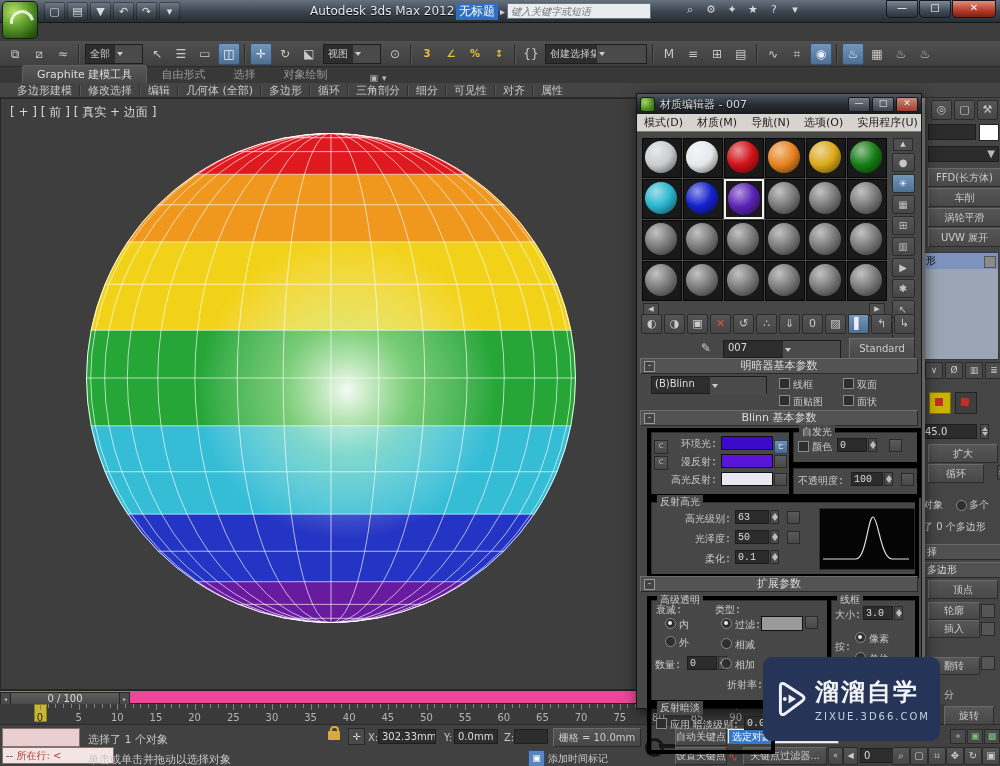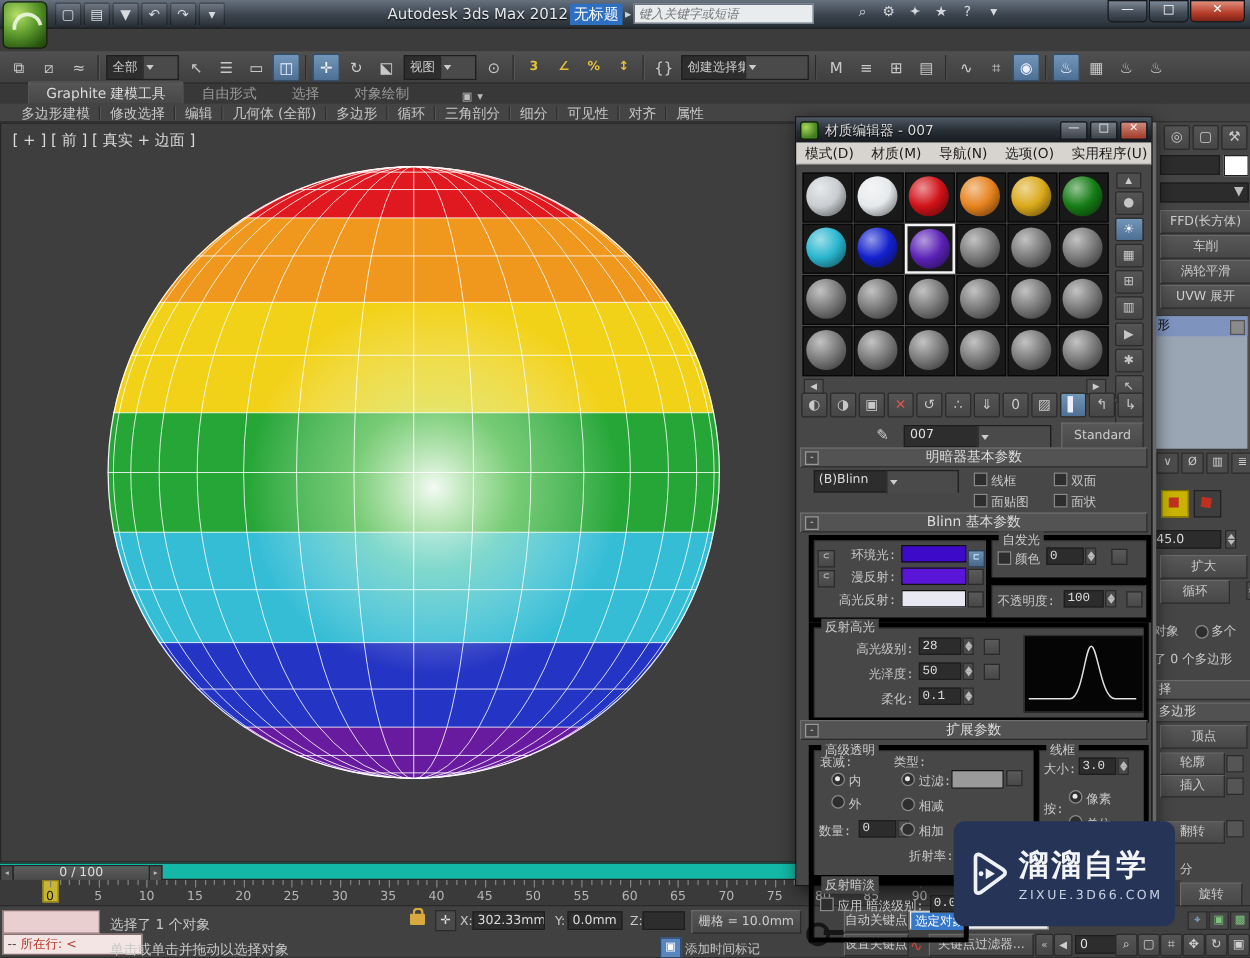--- a/index.html
+++ b/index.html
@@ -99,21 +99,21 @@
   .lockbtn{position:absolute;width:12px;height:12px;line-height:11px;text-align:center;font-size:8px;color:#cfe2ff;background:linear-gradient(#6f93b5,#49678a);border:1px solid #2c4258;}
   .clampbtn{position:absolute;width:12px;height:12px;line-height:10px;text-align:center;font-size:8px;color:#ccc;background:linear-gradient(#585858,#484848);border:1px solid #2a2a2a;}
   #mdrop{position:absolute;left:14px;top:282px;width:114px;height:16px;background:#2d2d2d;border:1px solid #1d1d1d;display:flex;}
   #mdrop span{flex:1;font-size:10px;color:#ddd;padding:1px 3px;}
   #ndrop{position:absolute;left:86px;top:246px;width:116px;height:16px;background:#2d2d2d;border:1px solid #1d1d1d;display:flex;}
   #ndrop span{flex:1;font-size:10px;color:#ddd;padding:1px 4px;}
   #stdbtn{position:absolute;left:212px;top:244px;width:64px;height:19px;line-height:19px;}
   .mbtn{background:linear-gradient(#585858,#494949);border:1px solid;border-color:#6e6e6e #2a2a2a #2a2a2a #6e6e6e;color:#ccc;font-size:10px;text-align:center;}
   #graph{position:absolute;left:168px;top:6px;width:94px;height:60px;background:#050505;border:1px solid #2d2d2d;}
   
-  #tslider{left:0;top:690px;width:920px;height:14px;background:#14b8a6;border-top:1px solid #222;border-bottom:1px solid #222;box-sizing:border-box;}
+  #tslider{left:0;top:690px;width:920px;height:14px;background:#ec4899;border-top:1px solid #222;border-bottom:1px solid #222;box-sizing:border-box;}
   #tsprev,#tsnext{position:absolute;top:1px;width:9px;height:12px;line-height:12px;font-size:6px;text-align:center;color:#bbb;background:#4a4a4a;border:1px solid #262626;}
   #tshandle{position:absolute;left:10px;top:1px;width:108px;height:12px;line-height:12px;text-align:center;font-size:10px;color:#ddd;background:linear-gradient(#5e5e5e,#474747);border:1px solid #262626;border-radius:2px;}
   #ruler{left:0;top:704px;width:945px;height:20px;background:#3a3a3a;border-bottom:1px solid #2c2c2c;overflow:hidden;}
   .tick{position:absolute;top:0;width:1px;background:#818181;}
   .tlabel{position:absolute;top:8px;font-size:10px;color:#b4b4b4;transform:translateX(-50%);}
   #fmarker{position:absolute;left:34px;top:0;width:13px;height:18px;background:#c9b732;border:1px solid #8f7f18;box-sizing:border-box;}
   
   #statusbar{left:0;top:724px;width:1000px;height:42px;background:#414141;border-top:1px solid #2a2a2a;}
   .sfield{position:absolute;background:#2d2d2d;border:1px solid #1e1e1e;color:#ddd;font-size:10px;padding:1px 3px;box-sizing:border-box;white-space:nowrap;overflow:hidden;}
   .slabel{position:absolute;color:#c8c8c8;font-size:10px;}
@@ -699,21 +699,21 @@
     <div class="grp" style="left:152px;top:370px;width:124px;height:26px;">
       <span class="mlabel" style="left:5px;top:6px;">不透明度:</span>
       <div class="mfield" style="left:58px;top:4px;width:32px;">100</div>
       <span class="spin" style="position:absolute;left:91px;top:4px;height:14px;"></span>
       <div class="mapbtn" style="left:108px;top:5px;"></div>
     </div>
 
     <div class="grp" style="left:10px;top:404px;width:264px;height:72px;">
       <span class="gt">反射高光</span>
       <span class="mlabel r" style="left:8px;top:10px;width:72px;">高光级别:</span>
-      <div class="mfield" style="left:84px;top:8px;width:34px;">28</div>
+      <div class="mfield" style="left:84px;top:8px;width:34px;">63</div>
       <span class="spin" style="position:absolute;left:119px;top:8px;height:14px;"></span>
       <div class="mapbtn" style="left:136px;top:9px;"></div>
       <span class="mlabel r" style="left:8px;top:30px;width:72px;">光泽度:</span>
       <div class="mfield" style="left:84px;top:28px;width:34px;">50</div>
       <span class="spin" style="position:absolute;left:119px;top:28px;height:14px;"></span>
       <div class="mapbtn" style="left:136px;top:29px;"></div>
       <span class="mlabel r" style="left:8px;top:50px;width:72px;">柔化:</span>
       <div class="mfield" style="left:84px;top:48px;width:34px;">0.1</div>
       <span class="spin" style="position:absolute;left:119px;top:48px;height:14px;"></span>
       <div id="graph">

